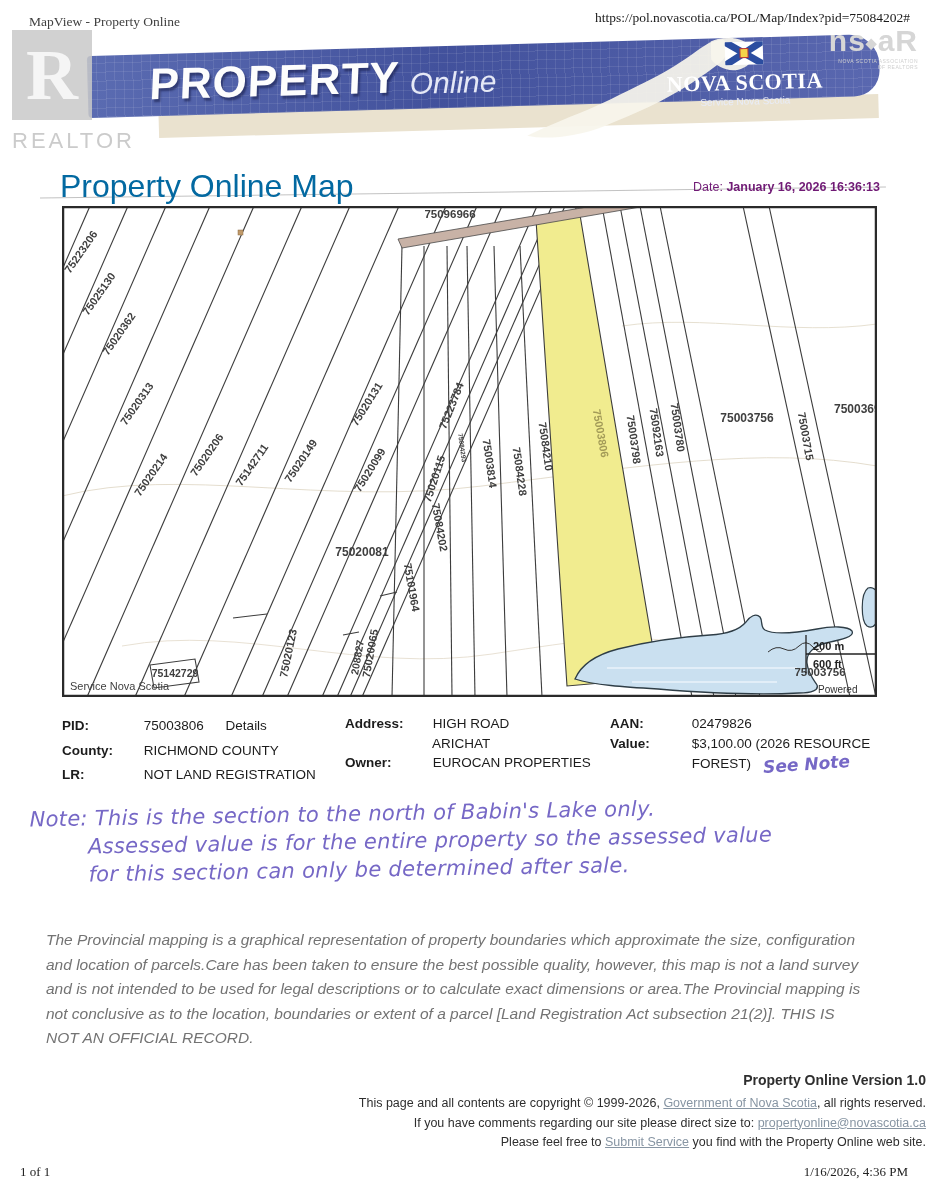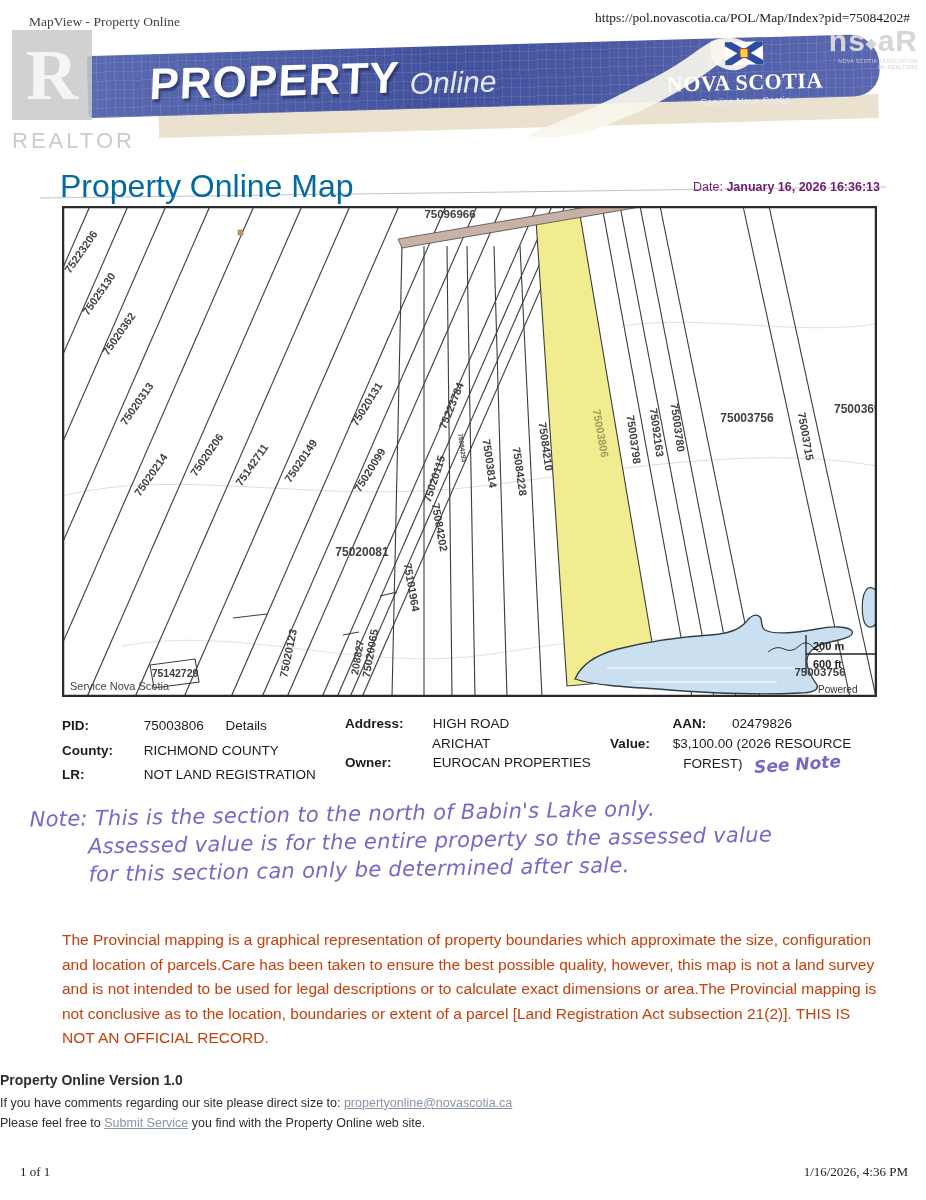--- a/index.html
+++ b/index.html
@@ -50,39 +50,39 @@
   .date-line { position:absolute; right:46px; top:180px; font-size:12.5px; color:#701a75; }
   .date-line b { font-weight:700; }
 
   
   .map-box { position:absolute; left:62px; top:206px; width:815px; height:491px; background:#fff; }
   .map-box svg { display:block; overflow:hidden; }
 
   
   .details { position:absolute; left:62px; top:714px; width:815px; font-size:13.5px; color:#1c1c1c; }
   .dcol { position:absolute; top:0; }
-  .dcol1 { left:0; }  .dcol2 { left:283px; } .dcol3 { left:529px;text-align:center; }
+  .dcol1 { left:0; }  .dcol2 { left:283px; } .dcol3 { left:548px; }
   .drow { line-height:24.5px; white-space:nowrap; }
   .drow2 { line-height:19.5px; white-space:nowrap; }
   .dlab { display:inline-block; font-weight:700; }
   .dcol1 .dlab { width:78px; } .dcol2 .dlab { width:84px; } .dcol3 .dlab { width:78px; }
   .details-link { margin-left:18px; color:#1c1c1c; }
 
   
   .hand { font-family:"DejaVu Sans", sans-serif; font-style:italic; color:#7668c6; }
   .see-note { display:inline-block; font-size:17px; font-weight:600; transform:rotate(-4deg) translateY(2px); margin-left:8px; }
   .note-block { position:absolute; left:30px; top:798px; width:860px; font-size:21px; line-height:28px;
                 transform:rotate(-1deg); letter-spacing:.3px; }
   .note-block .indent { margin-left:58px; }
 
   
-  .disclaimer { position:absolute; left:62px; top:928px; width:818px; font-size:15.5px; line-height:24.5px; color:#c2410c; }
-
-  
-  .site-footer { position:absolute; left:0; top:1072px; width:926px; text-align:left; color:#2e2e2e; }
+  .disclaimer { position:absolute; left:46px; top:928px; width:818px; font-size:15.5px; line-height:24.5px; color:#737373;font-style:italic; }
+
+  
+  .site-footer { position:absolute; left:0; top:1072px; width:926px; text-align:right; color:#2e2e2e; }
   .site-footer .version { font-size:14px; font-weight:700; margin-bottom:6px; }
   .site-footer .fline { font-size:12.5px; line-height:19.5px; }
   .flink { color:#8795a3; text-decoration:underline; cursor:pointer; }
 
   .page-num { position:absolute; left:20px; top:1164px; font:13px "Liberation Serif", serif; color:#222; }
   .timestamp { position:absolute; right:18px; top:1164px; font:13px "Liberation Serif", serif; color:#222; }
 </style>
 </head>
 <body>
 
@@ -286,20 +286,23 @@
   <div>Note: This is the section to the north of Babin's Lake only.</div>
   <div class="indent">Assessed value is for the entire property so the assessed value</div>
   <div class="indent">for this section can only be determined after sale.</div>
 </div>
 
 <div class="disclaimer">The Provincial mapping is a graphical representation of property boundaries which approximate the size, configuration and location of parcels.Care has been taken to ensure the best possible quality, however, this map is not a land survey and is not intended to be used for legal descriptions or to calculate exact dimensions or area.The Provincial mapping is not conclusive as to the location, boundaries or extent of a parcel [Land Registration Act subsection 21(2)]. THIS IS NOT AN OFFICIAL RECORD.</div>
 
 <div class="site-footer">
   <div class="version">Property Online Version 1.0</div>
   <div class="fline">
+    <span>This page and all contents are copyright © 1999-2026, </span><span class="flink">Government of Nova Scotia</span><span>, all rights reserved.</span>
+  </div>
+  <div class="fline">
     <span>If you have comments regarding our site please direct size to: </span><span class="flink">propertyonline@novascotia.ca</span>
   </div>
   <div class="fline">
     <span>Please feel free to </span><span class="flink">Submit Service</span><span> you find with the Property Online web site.</span>
   </div>
 </div>
 
 <div class="page-num">1 of 1</div>
 <div class="timestamp">1/16/2026, 4:36 PM</div>
 

